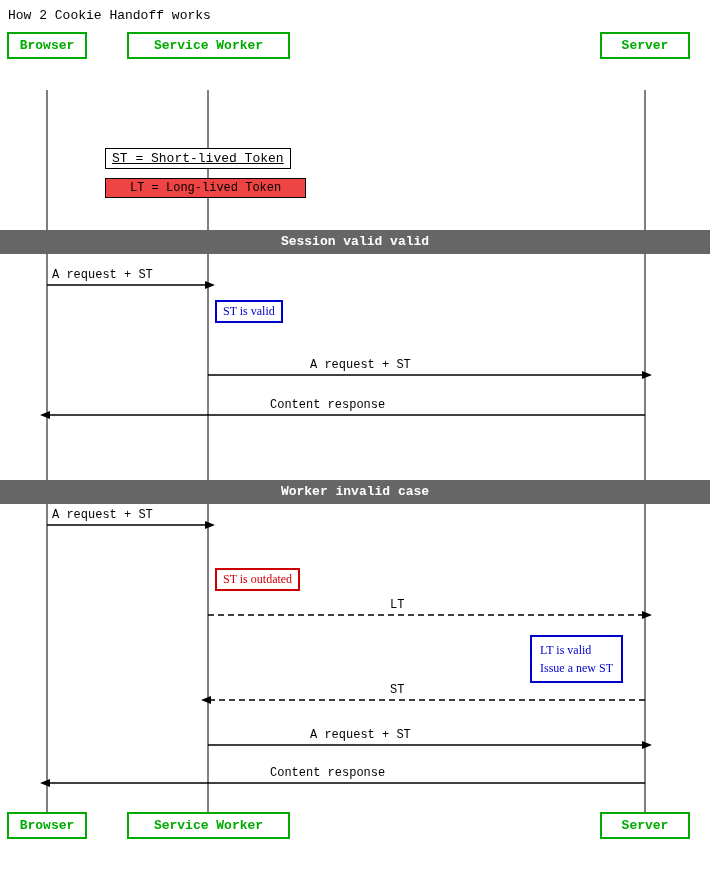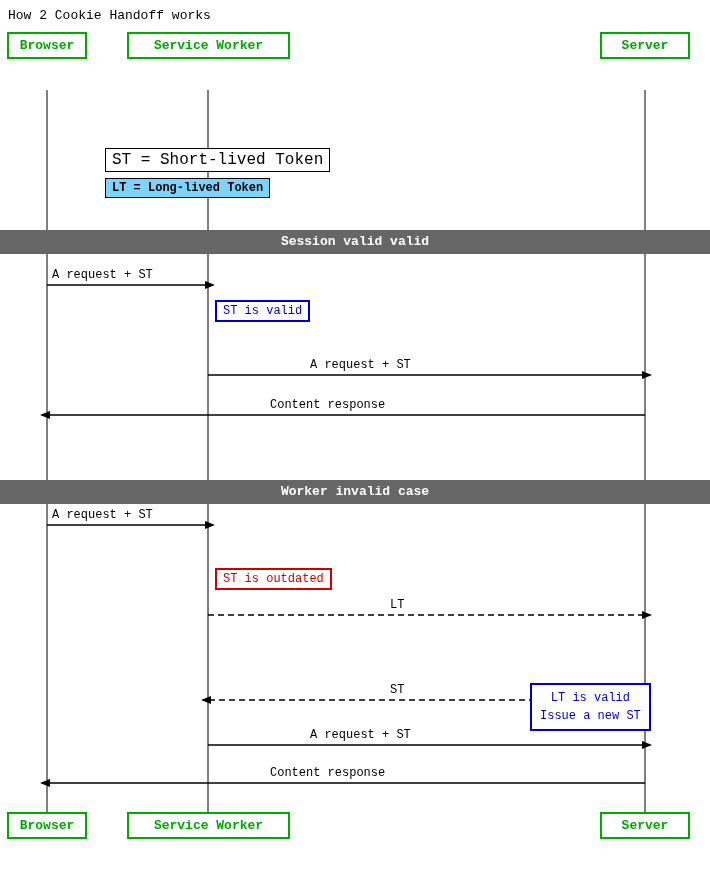--- a/index.html
+++ b/index.html
@@ -50,36 +50,35 @@
       right: 0;
     }
     
     .note-box {
       position: absolute;
       border: 2px solid;
       padding: 2px 6px;
       font-size: 12px;
       background: #fff;
       white-space: nowrap;
+      font-family: Liberation Serif, serif;
     }
     .note-box.blue {
       border-color: #0000cc;
       color: #0000cc;
     }
     .note-box.red {
       border-color: #cc0000;
       color: #cc0000;
     }
     .note-box.blue-multi {
       border-color: #0000cc;
       color: #0000cc;
       white-space: pre-line;
-      text-align: center;
       line-height: 1.5;
-      margin-top: 48px;
     }
     
     svg.arrows {
       position: absolute;
       top: 0;
       left: 0;
       width: 710px;
       height: 872px;
       pointer-events: none;
     }
@@ -137,23 +136,23 @@
   <div class="actor-box" style="left:127px; top:32px; width:163px;">Service Worker</div>
 
   <div class="actor-box" style="left:600px; top:32px; width:90px;">Server</div>
 
   <div class="actor-box" style="left:7px; top:812px; width:80px;">Browser</div>
 
   <div class="actor-box" style="left:127px; top:812px; width:163px;">Service Worker</div>
 
   <div class="actor-box" style="left:600px; top:812px; width:90px;">Server</div>
 
-  <div style="position:absolute; left:105px; top:148px; border:1px solid #000; padding:2px 6px; background:#fff; font-size:16px;">ST = Short-lived Token</div>
+  <div style="position:absolute; left:105px; top:148px; border:1px solid #000; padding:2px 6px; background:#fff; font-size:13px;text-decoration:underline;">ST = Short-lived Token</div>
 
-  <div style="position:absolute; left:105px; top:178px; border:1px solid #000; padding:2px 6px; background:#7dd3fc; font-size:12px;font-weight:bold;">LT = Long-lived Token</div>
+  <div style="position:absolute; left:105px; top:178px; border:1px solid #000; padding:2px 24px; background:#ef4444; font-size:12px;">LT = Long-lived Token</div>
 
   <div class="section-header" style="top:230px;">Session valid valid</div>
 
   <div class="section-header" style="top:480px;">Worker invalid case</div>
 
   <div class="msg-label" style="left:52px; top:268px;">A request + ST</div>
 
   <div class="note-box blue" style="left:215px; top:300px;">ST is valid</div>
 
   <div class="msg-label" style="left:310px; top:358px;">A request + ST</div>

